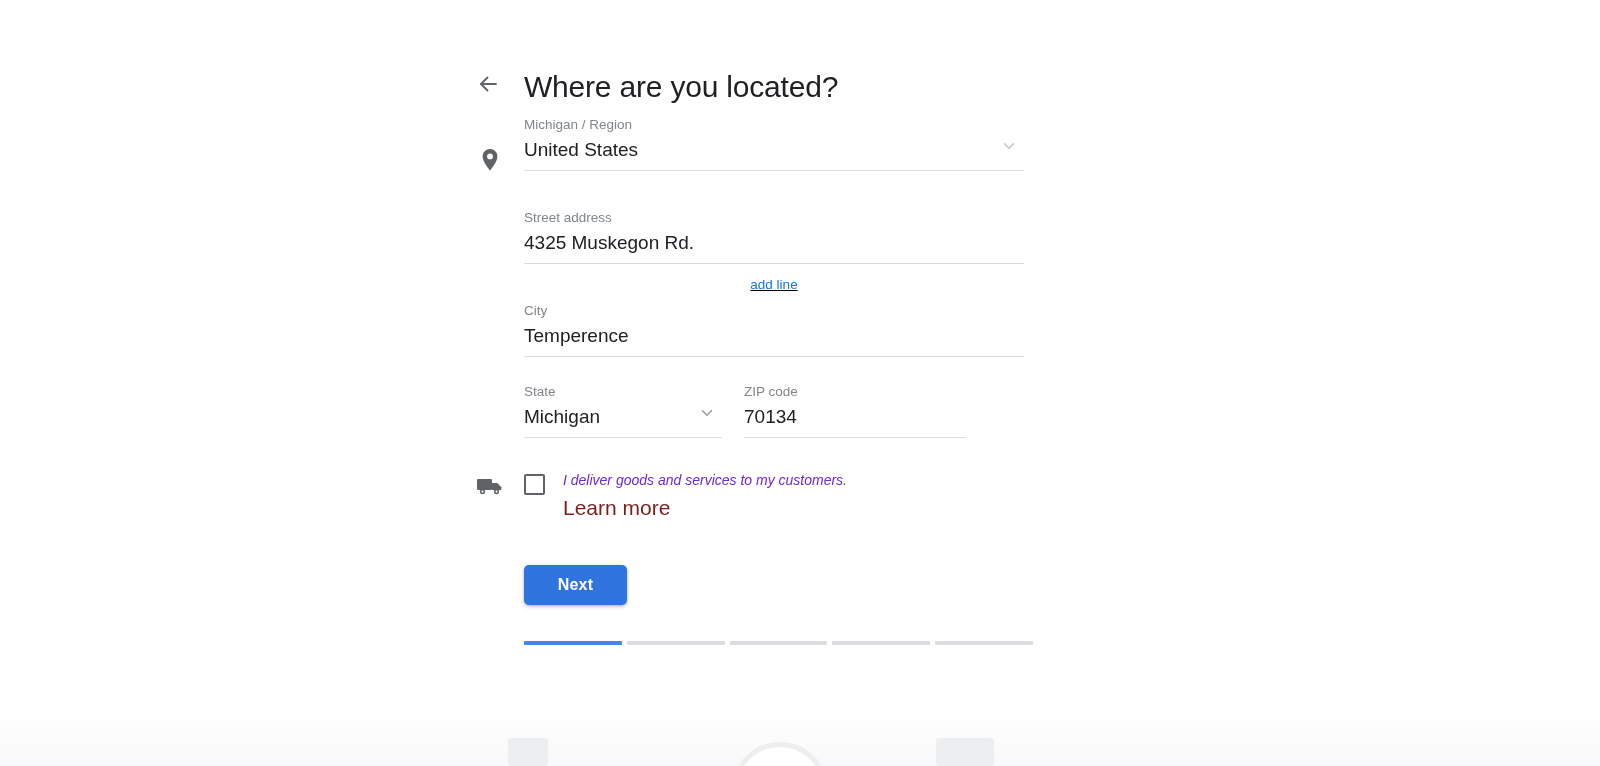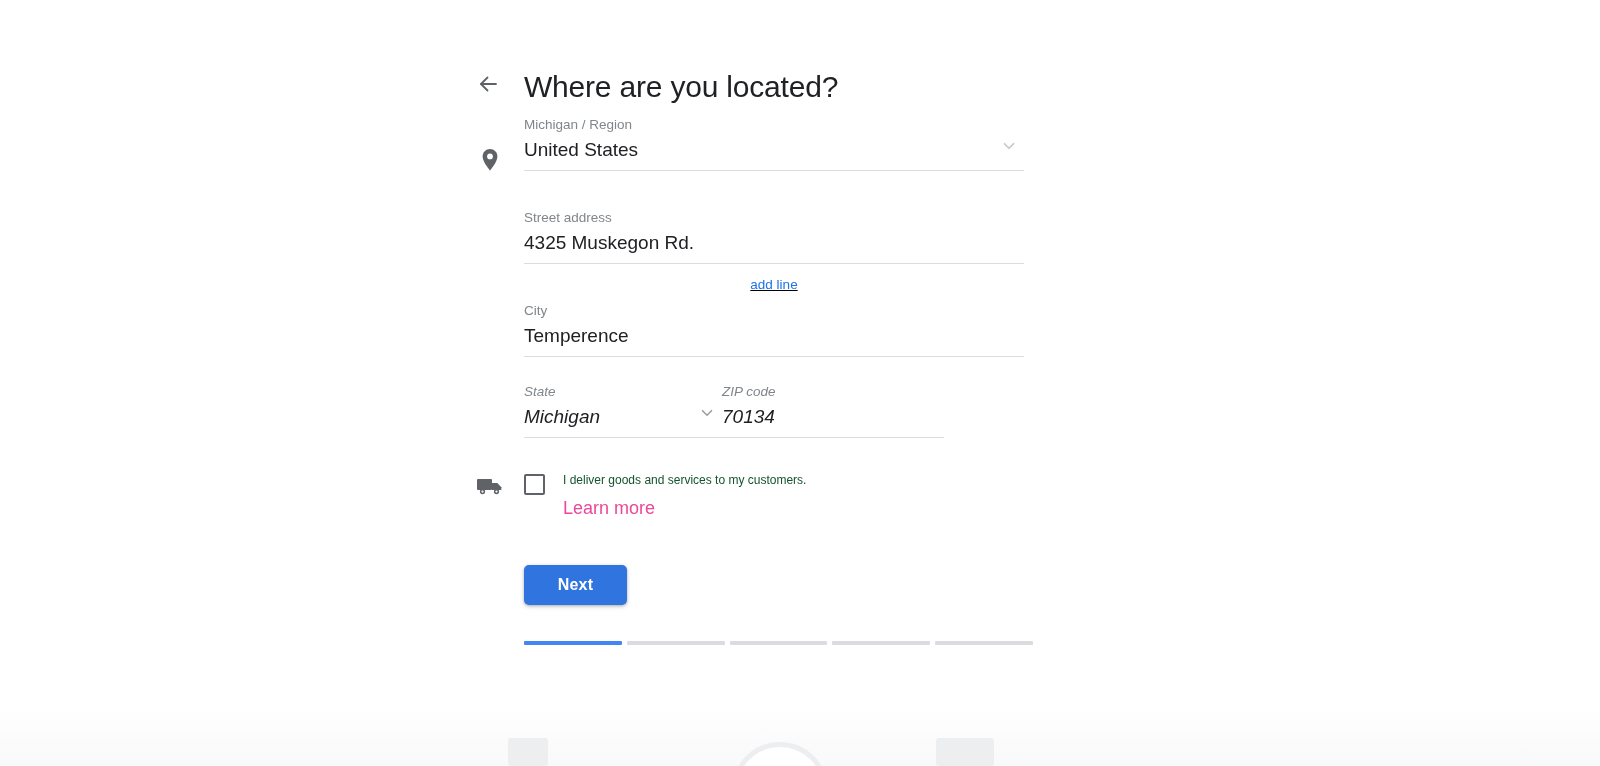--- a/index.html
+++ b/index.html
@@ -122,22 +122,22 @@
   }
   .link {
     color: #1a73e8;
     font-size: 13.5px;
     text-decoration: none;
     cursor: pointer;
   }
 
   .two-col {
     display: flex;
+    gap: 22px;
     width: 500px;
-    font-style: italic;
   }
   .col-state { width: 198px; }
   .col-zip { width: 222px; }
   .col-state .field, .col-zip .field { width: 100%; }
 
   
   .delivery-row {
     position: absolute;
     left: 524px;
     top: 466px;
@@ -164,27 +164,28 @@
     margin-top: 8px;
     margin-right: 18px;
     flex: none;
     cursor: pointer;
   }
   .delivery-text {
     display: flex;
     flex-direction: column;
   }
   .delivery-label {
-    font-size: 12px;
-    color: #14532d;
+    font-size: 14px;
+    color: #6d28d9;
     line-height: 28px;
+    font-style: italic;
   }
   .learn-more {
-    font-size: 18px;
-    color: #ec4899;
+    font-size: 21px;
+    color: #7f1d1d;
     line-height: 28px;
     text-decoration: none;
     cursor: pointer;
     align-self: flex-start;
   }
 
   
   .next-btn {
     position: absolute;
     left: 524px;

